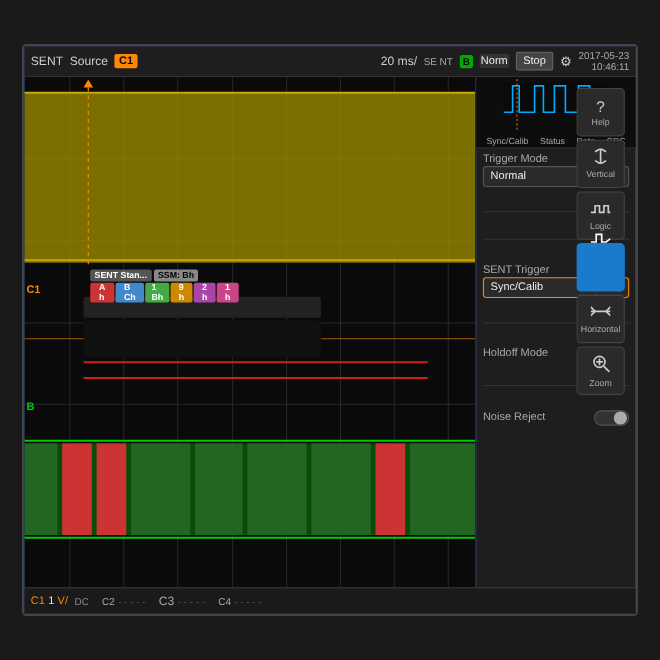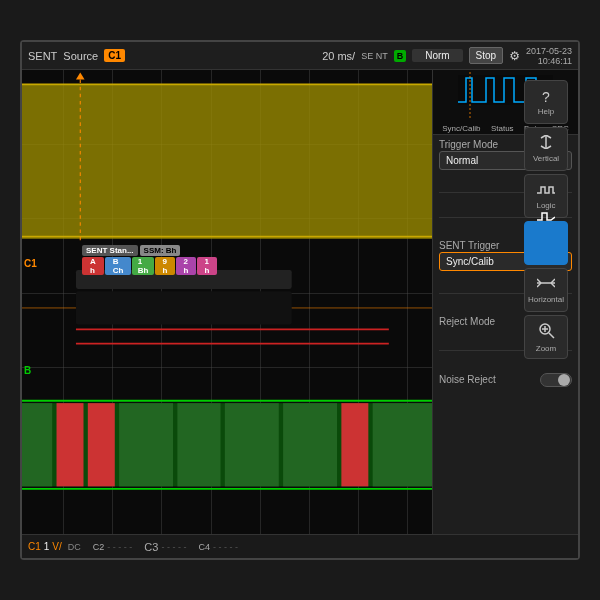--- a/index.html
+++ b/index.html
@@ -44,21 +44,21 @@
       font-weight: bold;
       font-size: 10px;
       padding: 1px 4px;
       border-radius: 2px;
     }
     .top-bar-spacer { flex: 1; }
     .label-norm {
       background: #333;
       color: #eee;
       font-size: 10px;
-      padding: 1px 13px;
+      padding: 1px 1px;
       border-radius: 2px;
     }
     .btn-stop {
       background: #444;
       color: #eee;
       font-size: 10px;
       padding: 2px 6px;
       border-radius: 2px;
       border: 1px solid #666;
     }
@@ -434,21 +434,21 @@
           <div class="panel-label">SENT Trigger</div>
           <div class="panel-dropdown highlight">
             <span>Sync/Calib</span>
             <span class="chevron">▾</span>
           </div>
         </div>
 
         <div class="section-divider"></div>
 
         <div>
-          <div class="panel-label">Reject Mode</div>
+          <div class="panel-label">Holdoff Mode</div>
         </div>
 
         <div class="section-divider"></div>
 
         <div class="toggle-row">
           <span class="panel-label">Noise Reject</span>
           <div class="toggle-switch">
             <div class="toggle-knob"></div>
           </div>
         </div>

